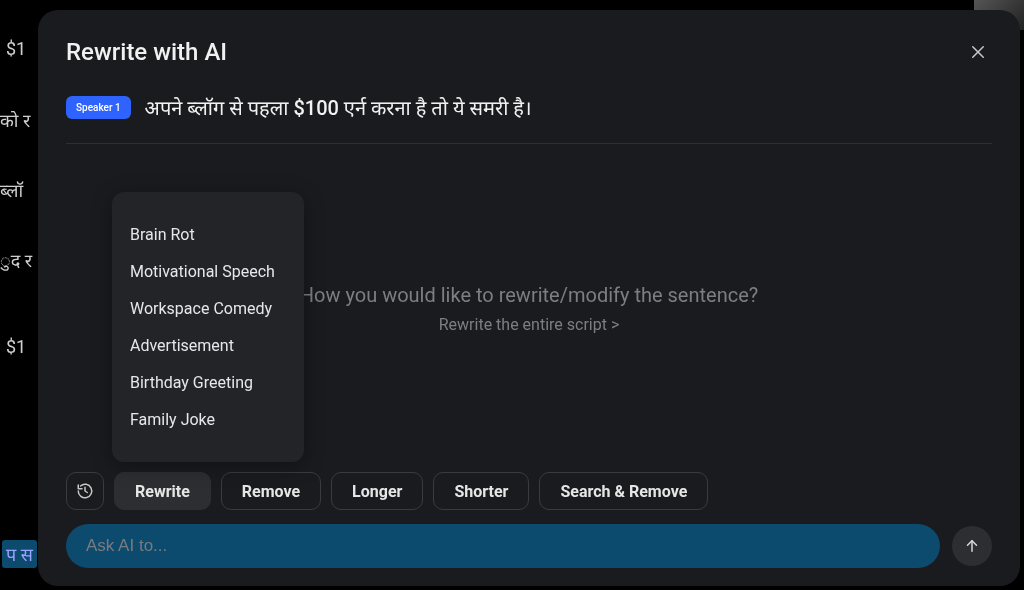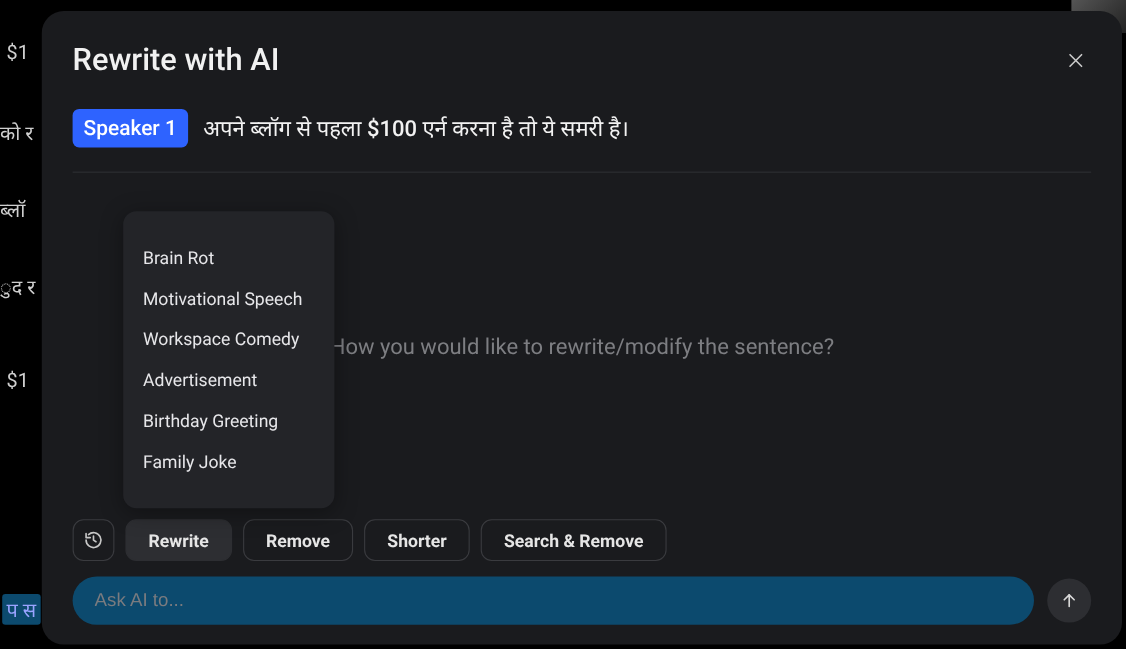--- a/index.html
+++ b/index.html
@@ -39,21 +39,21 @@
     display: flex;
     flex-direction: column;
   }
 
   .modal-header {
     display: flex;
     align-items: center;
     justify-content: space-between;
   }
   .modal-title {
-    font-size: 28px;
+    font-size: 24px;
     font-weight: 500;
     color: #f1f1f1;
   }
   .close-btn {
     width: 28px; height: 28px;
     display: flex; align-items: center; justify-content: center;
     color: #c7c7c7;
     cursor: pointer;
     font-size: 20px;
   }
@@ -62,21 +62,21 @@
     display: flex;
     align-items: center;
     gap: 14px;
     margin-top: 28px;
     padding-bottom: 22px;
     border-bottom: 1px solid #2e2f32;
   }
   .speaker-badge {
     background: #2e63ff;
     color: #fff;
-    font-size: 19px;
+    font-size: 10px;
     padding: 6px 10px;
     border-radius: 6px;
     font-weight: 500;
   }
   .sentence-text {
     color: #f2f2f2;
     font-size: 20px;
     font-weight: 500;
   }
 
@@ -201,20 +201,21 @@
     </div>
   </div>
 
   <div class="speaker-line">
     <span class="speaker-badge">Speaker 1</span>
     <span class="sentence-text">अपने ब्लॉग से पहला $100 एर्न करना है तो ये समरी है।</span>
   </div>
 
   <div class="center-area">
     <div class="prompt-main">How you would like to rewrite/modify the sentence?</div>
+    <div class="prompt-sub">Rewrite the entire script &gt;</div>
 
     <div class="dropdown">
       <div class="dropdown-item">Brain Rot</div>
       <div class="dropdown-item">Motivational Speech</div>
       <div class="dropdown-item">Workspace Comedy</div>
       <div class="dropdown-item">Advertisement</div>
       <div class="dropdown-item">Birthday Greeting</div>
       <div class="dropdown-item">Family Joke</div>
     </div>
   </div>
@@ -222,20 +223,21 @@
   <div class="action-row">
     <div class="history-btn">
       <svg class="icon-svg" viewBox="0 0 24 24" fill="none" stroke="currentColor" stroke-width="2" stroke-linecap="round" stroke-linejoin="round">
         <path d="M3 12a9 9 0 1 0 3-6.7"></path>
         <polyline points="3 4 3 9 8 9"></polyline>
         <polyline points="12 7 12 12 15 14"></polyline>
       </svg>
     </div>
     <div class="pill active">Rewrite</div>
     <div class="pill">Remove</div>
+    <div class="pill">Longer</div>
     <div class="pill">Shorter</div>
     <div class="pill">Search &amp; Remove</div>
   </div>
 
   <div class="input-row">
     <input class="ai-input" type="text" placeholder="Ask AI to..." style="">
     <div class="send-btn">
       <svg class="icon-svg" viewBox="0 0 24 24" fill="none" stroke="currentColor" stroke-width="2" stroke-linecap="round" stroke-linejoin="round">
         <line x1="12" y1="19" x2="12" y2="5"></line>
         <polyline points="6 11 12 5 18 11"></polyline>

